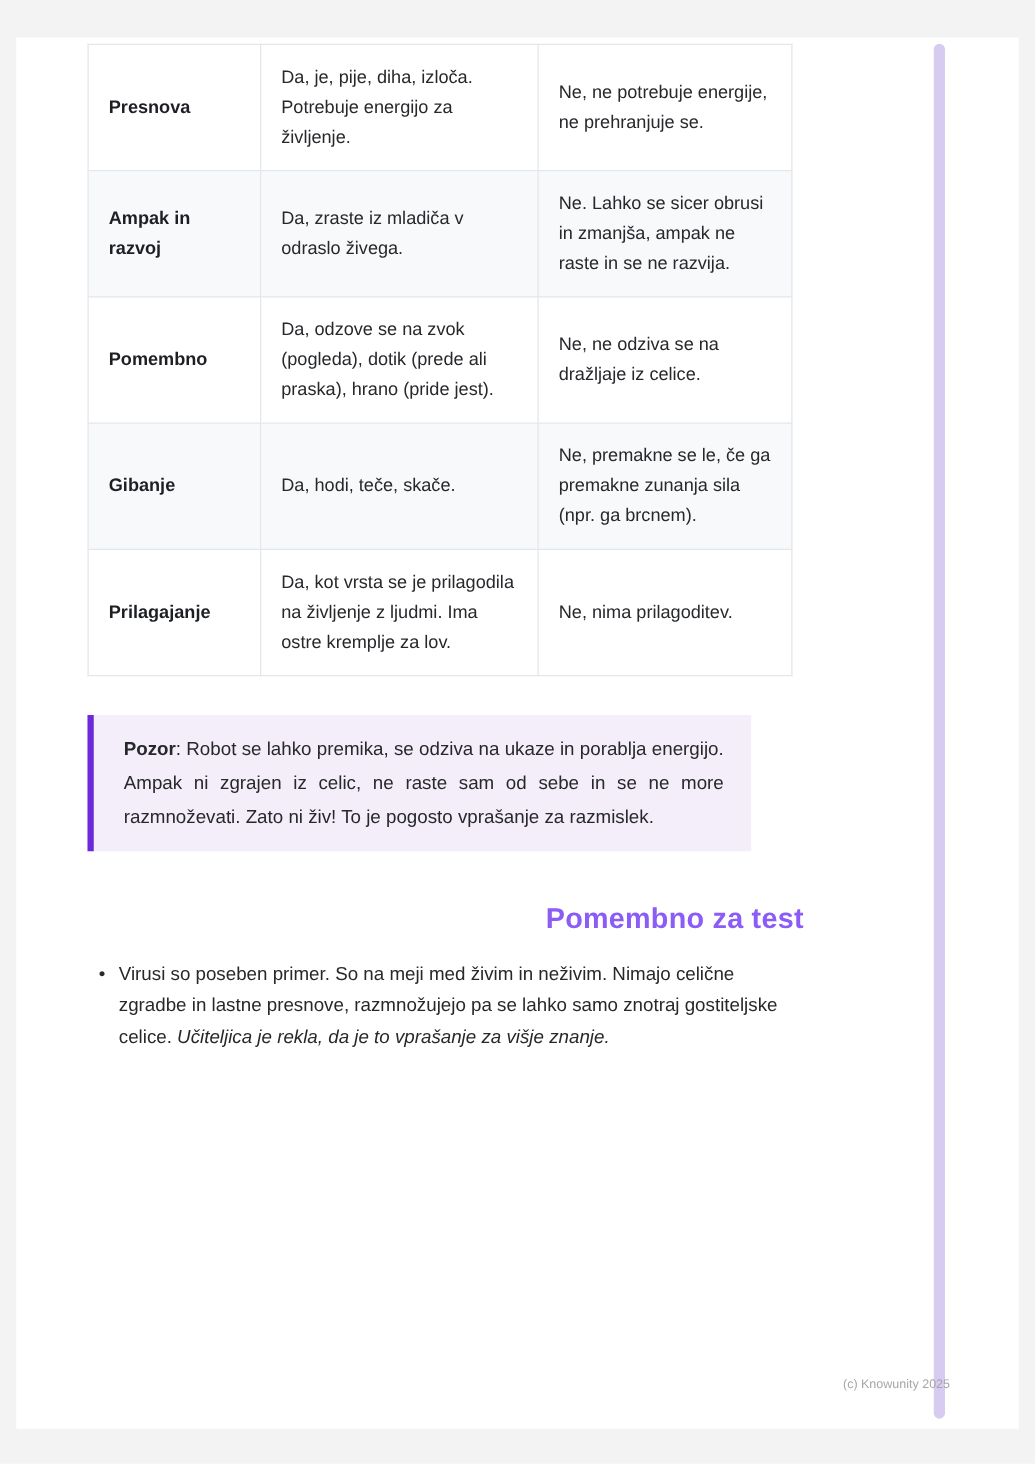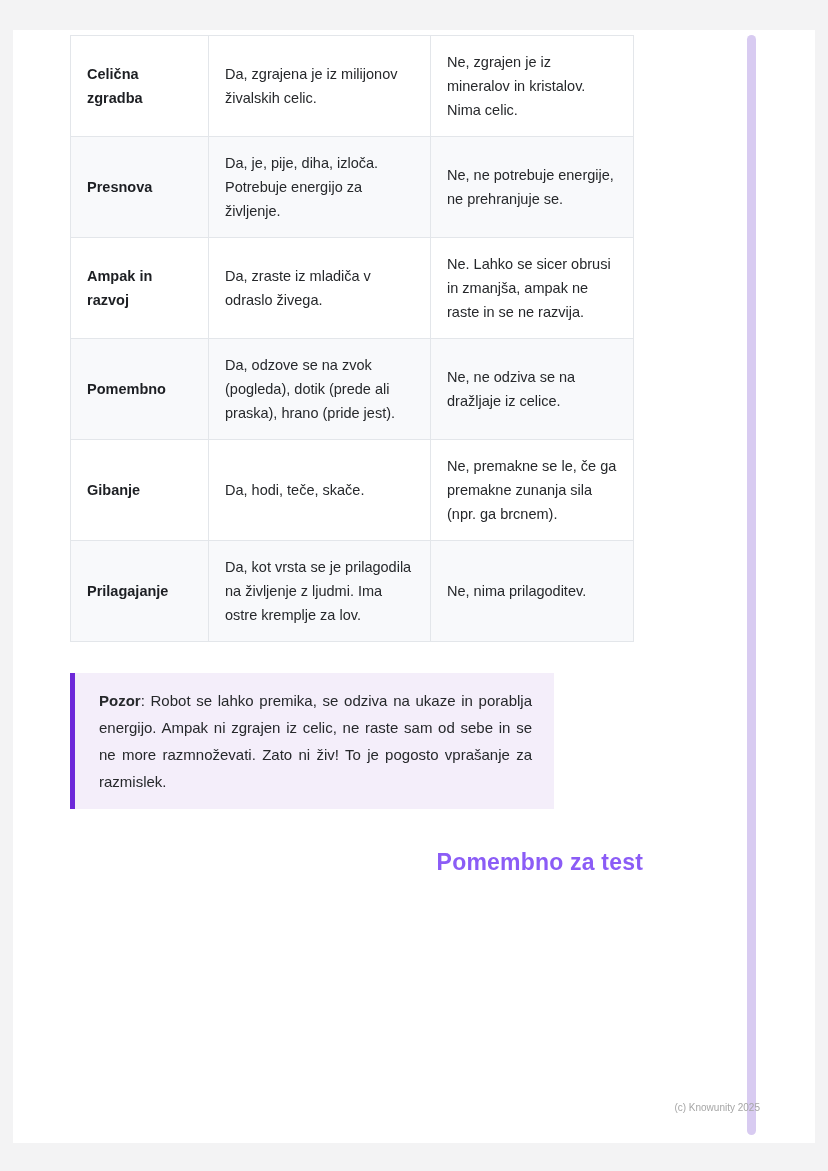--- a/index.html
+++ b/index.html
@@ -26,21 +26,21 @@
     padding:14px 16px;
     vertical-align:middle;
     line-height:24px;
   }
   table.cmp tr:nth-child(even) td { background:#f8f9fb; }
   td.feature { font-weight:bold; color:#1d1f23; }
 
   
   .callout {
     margin-top:31px;
-    width:484px;
+    width:531px;
     background:#f4eefa;
     border-left:5px solid #6d28d9;
     padding:14px 22px 14px 24px;
     font-size:15px;
     line-height:27px;
     text-align:justify;
   }
   .callout .label { font-weight:bold; }
 
   
@@ -83,25 +83,20 @@
   <div class="content">
 
     <table class="cmp">
       <colgroup>
         <col style="width:138px">
           <col style="width:222px">
           <col style="width:203px">
       </colgroup>
       <tbody>
         <tr>
-          <td class="feature">Celična zgradba</td>
-          <td>Da, zgrajena je iz milijonov živalskih celic.</td>
-          <td>Ne, zgrajen je iz mineralov in kristalov. Nima celic.</td>
-        </tr>
-        <tr>
           <td class="feature">Presnova</td>
           <td>Da, je, pije, diha, izloča. Potrebuje energijo za življenje.</td>
           <td>Ne, ne potrebuje energije, ne prehranjuje se.</td>
         </tr>
         <tr>
           <td class="feature">Ampak in razvoj</td>
           <td>Da, zraste iz mladiča v odraslo živega.</td>
           <td>Ne. Lahko se sicer obrusi in zmanjša, ampak ne raste in se ne razvija.</td>
         </tr>
         <tr>
@@ -120,20 +115,21 @@
           <td>Ne, nima prilagoditev.</td>
         </tr>
       </tbody>
     </table>
 
     <div class="callout"><span class="label">Pozor</span><span>: Robot se lahko premika, se odziva na ukaze in porablja energijo. Ampak ni zgrajen iz celic, ne raste sam od sebe in se ne more razmnoževati. Zato ni živ! To je pogosto vprašanje za razmislek.</span></div>
 
     <h2 class="heading">Pomembno za test</h2>
 
     <ul class="bullets">
+      <li><span>Virusi so poseben primer. So na meji med živim in neživim. Nimajo celične zgradbe in lastne presnove, razmnožujejo pa se lahko samo znotraj gostiteljske celice. </span><span class="italic">Učiteljica je rekla, da je to vprašanje za višje znanje.</span></li>
     </ul>
 
   </div>
 </div>
 
 <div class="side-bar"></div>
 
 <div class="footer">(c) Knowunity 2025</div>
 
 </body></html>

